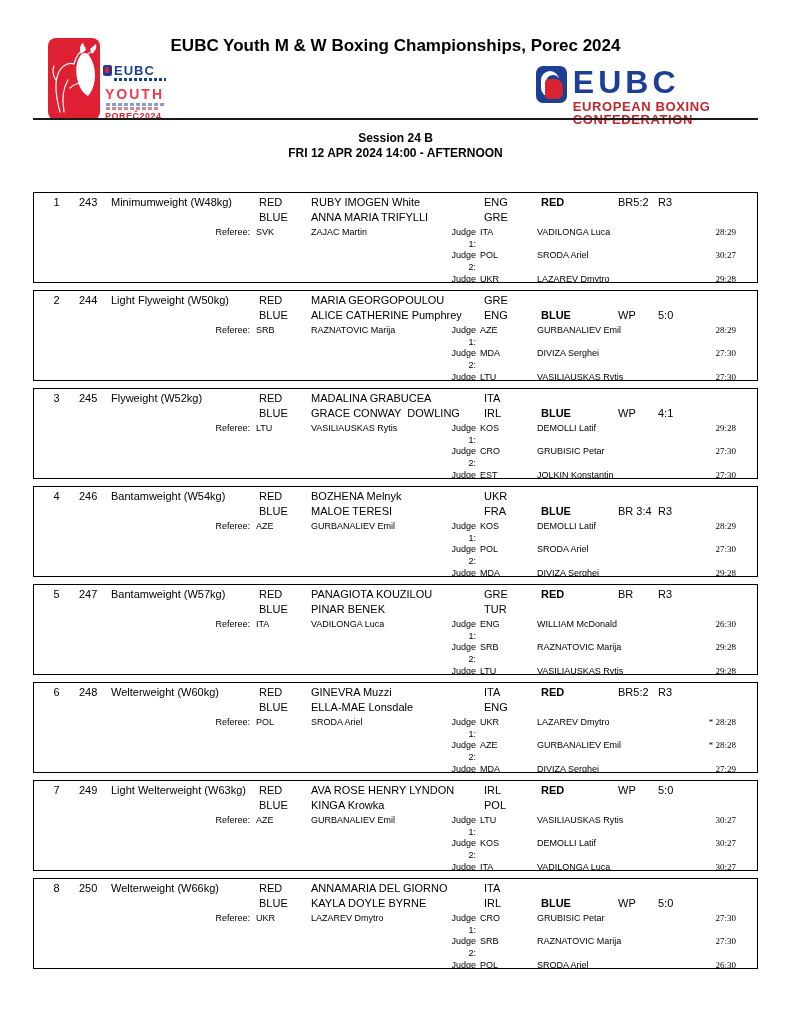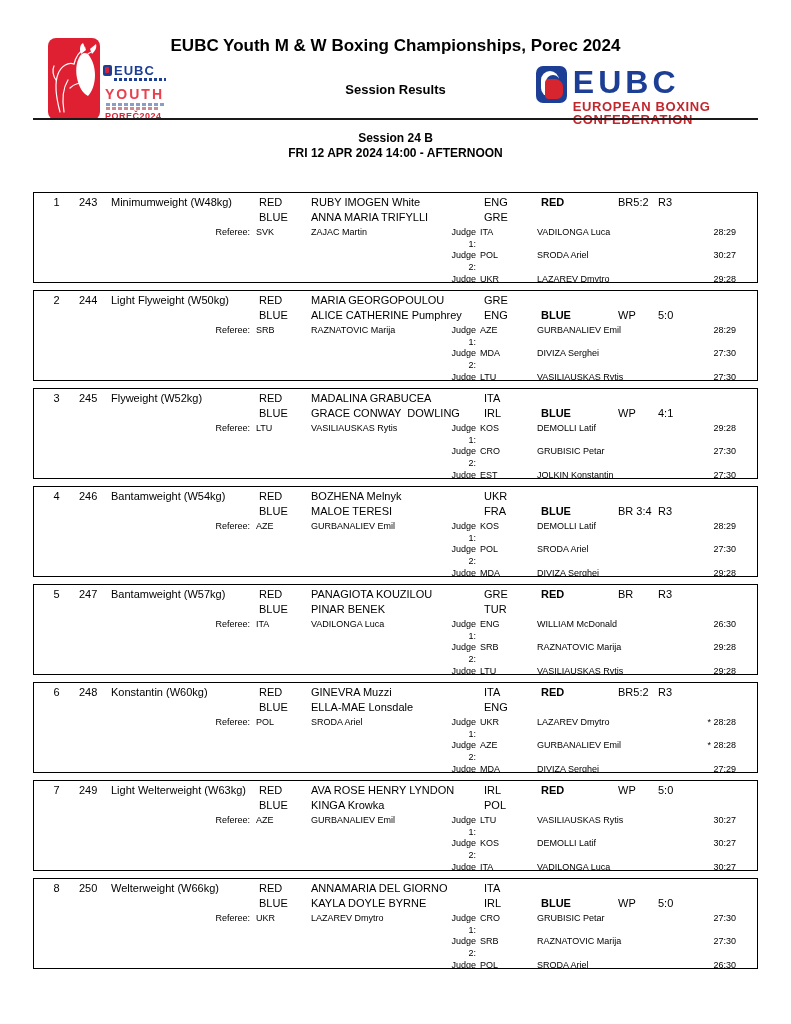--- a/index.html
+++ b/index.html
@@ -69,21 +69,21 @@
   .mrow .c-order { text-align:center; }
   .mrow .c-name { white-space:pre; }
   .mrow .c-winner { font-weight:bold; }
   .officials { margin-top:2px; }
   .orow {
     display:grid; grid-template-columns:222px 55px 135px 34px 57px 150px 1fr;
     font-size:9px; line-height:11.7px; padding-right:21px;
   }
   .orow .c-reflabel { text-align:right; padding-right:6px; }
   .orow .c-jlabel { text-align:right; padding-right:4px; }
-  .orow .c-jscore { text-align:right; }
+  .orow .c-jscore { text-align:right;font-family:Liberation Serif, serif; }
 </style>
 </head>
 <body>
 
 <div class="page">
   <div class="hdr">
 
     <div class="logo-left">
       <div class="bull-box">
         <svg width="48" height="74" viewBox="0 0 48 74">
@@ -107,21 +107,20 @@
         </div>
         <div class="ll-tinyline"></div>
         <div class="ll-youth">YOUTH</div>
         <div class="ll-tinyline2"></div>
         <div class="ll-tinyline3"></div>
         <div class="ll-porec">POREČ2024</div>
       </div>
     </div>
 
     <div class="title">EUBC Youth M &amp; W Boxing Championships, Porec 2024</div>
-    <div class="subtitle">Session Results</div>
 
     <div class="logo-right">
       <div class="rl-row">
         <div class="rl-icon">
           <span class="crescent"></span>
           <span class="glove"></span>
         </div>
         <div class="rl-text">
           <div class="rl-eubc">EUBC</div>
           <div class="rl-tag">EUROPEAN BOXING CONFEDERATION</div>
@@ -408,21 +407,21 @@
               <span class="c-jteam">LTU</span>
               <span class="c-jname">VASILIAUSKAS Rytis</span>
               <span class="c-jscore">29:28</span>
             </div>
           </div>
         </div>
         <div class="bout-box">
           <div class="mrow">
             <span class="c-order">6</span>
             <span class="c-bout">248</span>
-            <span class="c-weight">Konstantin (W60kg)</span>
+            <span class="c-weight">Welterweight (W60kg)</span>
             <span class="c-corner">RED</span>
             <span class="c-name">GINEVRA Muzzi</span>
             <span class="c-seed"></span>
             <span class="c-team">ITA</span>
             <span class="c-winner">RED</span>
             <span class="c-result">BR5:2</span>
             <span class="c-decision">R3</span>
           </div>
           <div class="mrow">
             <span class="c-order"></span>

